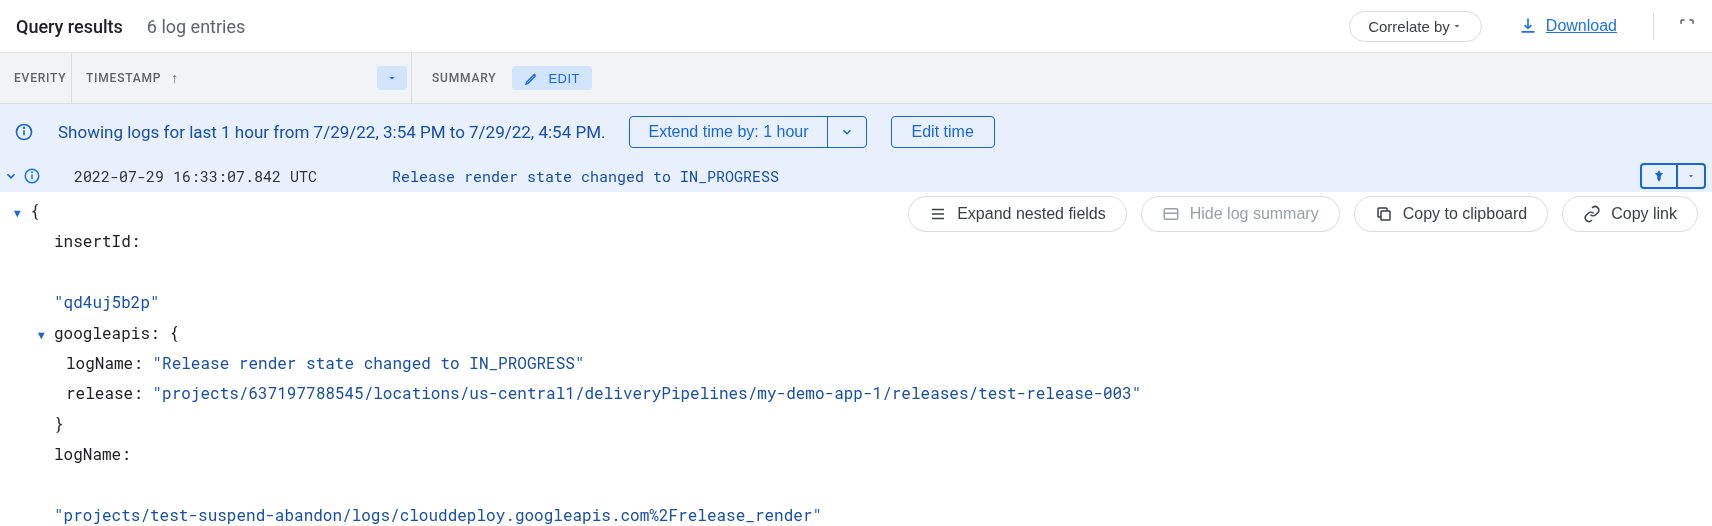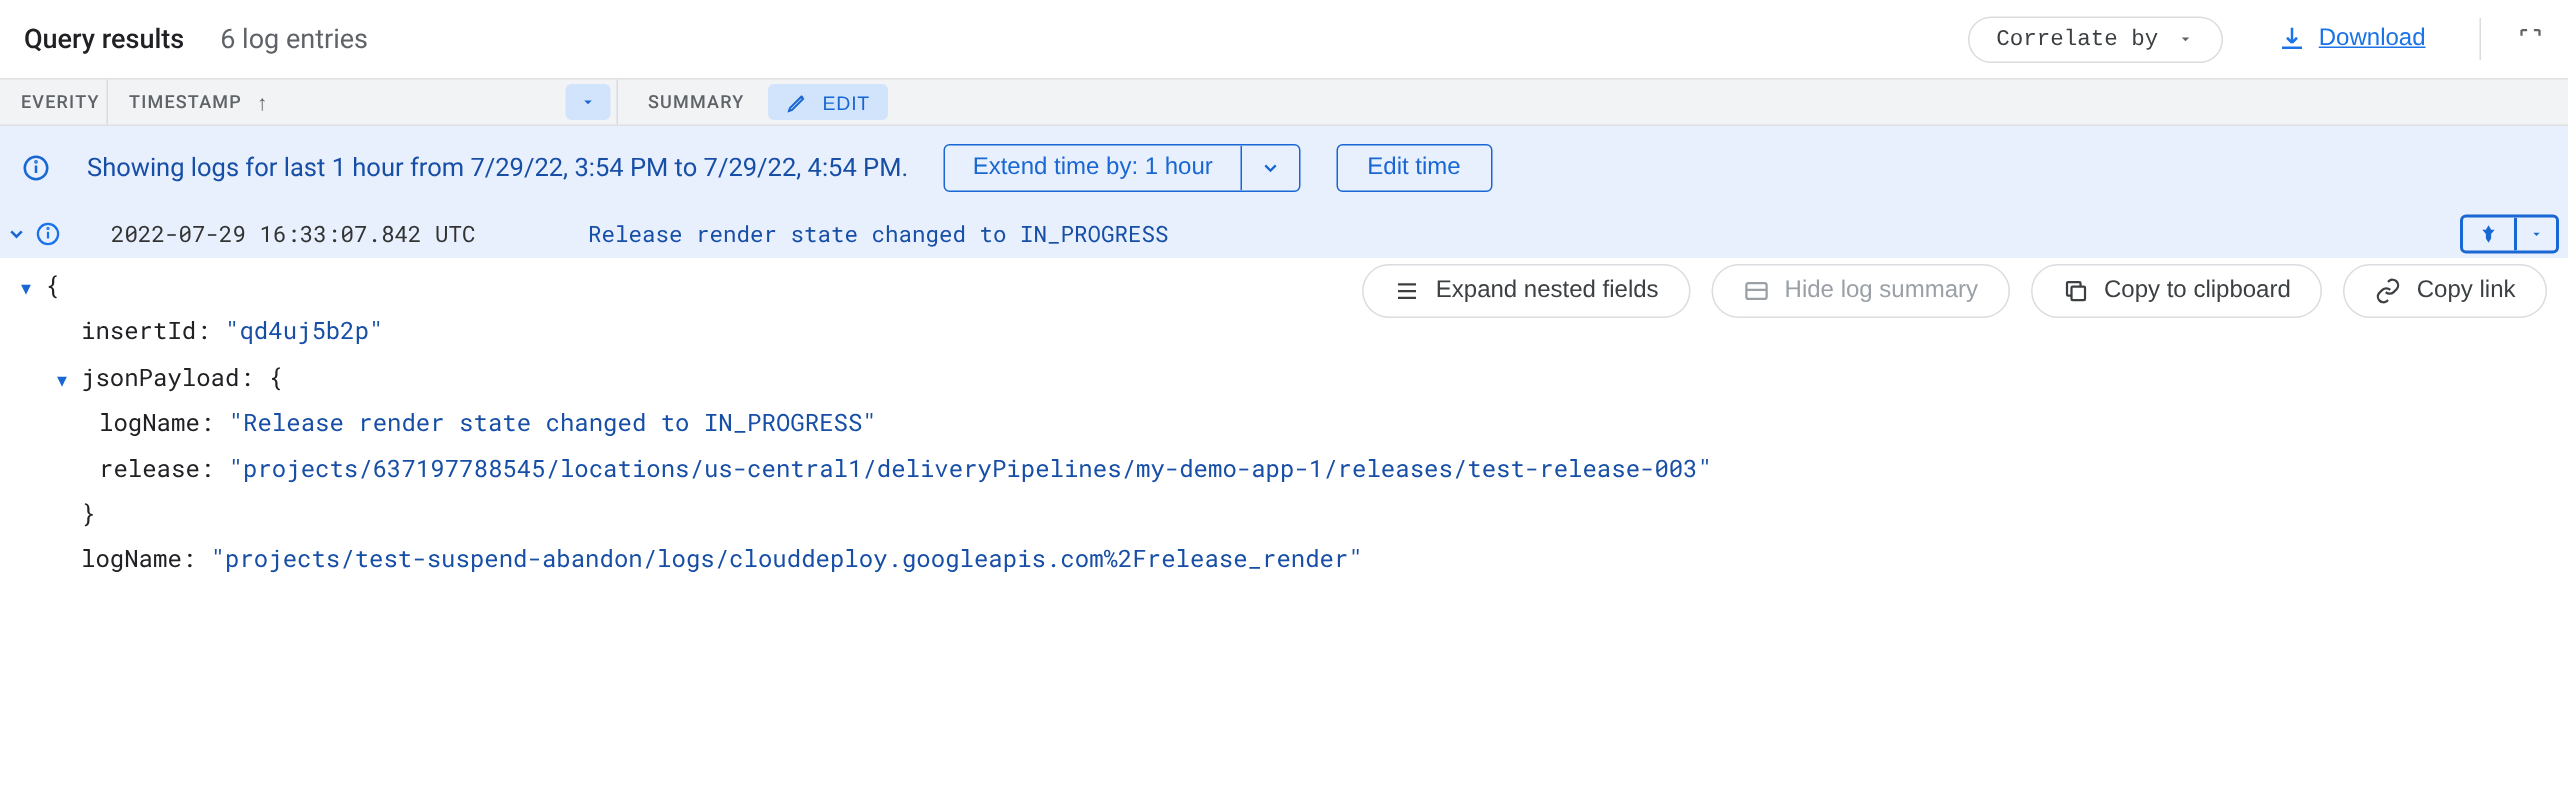--- a/index.html
+++ b/index.html
@@ -3,26 +3,26 @@
   <meta charset="utf-8">
   <style>
     * { box-sizing: border-box; margin: 0; padding: 0; }
     body { font-family: 'Google Sans', Roboto, Arial, sans-serif; font-size: 14px; color: #202124; background: #fff; }
     .mono { font-family: 'Roboto Mono', Menlo, Consolas, monospace; }
     
     .header-bar { display: flex; align-items: center; padding: 10px 16px; gap: 24px; }
     .header-title { font-size: 18px; font-weight: 500; color: #202124; }
     .header-sub { font-size: 18px; color: #5f6368; }
     .header-spacer { flex: 1; }
-    .correlate-btn { display: inline-flex; align-items: center; gap: 12px; border: 1px solid #dadce0; border-radius: 20px; padding: 6px 18px; font-size: 15px; color: #3c4043; background: #fff; cursor: pointer; font-family: Liberation Mono, monospace; }
+    .correlate-btn { display: inline-flex; align-items: center; gap: 1px; border: 1px solid #dadce0; border-radius: 20px; padding: 6px 18px; font-size: 15px; color: #3c4043; background: #fff; cursor: pointer; }
     .download-btn { display: inline-flex; align-items: center; gap: 8px; color: #1a73e8; font-size: 16px; font-weight: 500; background: none; border: none; cursor: pointer; padding: 6px 12px; text-decoration: underline; }
     .vr { width: 1px; height: 28px; background: #dadce0; }
     .corner-icon { width: 18px; height: 18px; color: #5f6368; cursor: pointer; }
     
-    .col-header { display: flex; align-items: flex-end; background: #f1f3f4; border-top: 1px solid #e0e0e0; border-bottom: 1px solid #e0e0e0; height: 32px; padding-left: 0; }
+    .col-header { display: flex; align-items: flex-end; background: #f1f3f4; border-top: 1px solid #e0e0e0; border-bottom: 1px solid #e0e0e0; height: 52px; padding-left: 0; }
     .col-cell { font-size: 12px; font-weight: 500; letter-spacing: 0.8px; color: #5f6368; padding: 0 14px; }
     .col-severity { width: 72px; border-right: 1px solid #dadce0; text-align: left; height: 100%; display: flex; align-items: center; overflow: hidden; }
     .col-timestamp { width: 340px; border-right: 1px solid #dadce0; display: flex; align-items: center; gap: 10px; height: 100%; position: relative; }
     .sort-arrow { font-size: 14px; color: #5f6368; }
     .ts-dropdown { position: absolute; right: 4px; width: 30px; height: 24px; background: #d2e3fc; border-radius: 4px; display: flex; align-items: center; justify-content: center; color: #1967d2; cursor: pointer; }
     .col-summary { display: flex; align-items: center; gap: 16px; padding-left: 20px; height: 100%; }
     .edit-btn { display: inline-flex; align-items: center; gap: 8px; background: #d2e3fc; color: #1967d2; border: none; border-radius: 4px; padding: 4px 12px; font-size: 13px; font-weight: 500; cursor: pointer; letter-spacing: 0.5px; }
     
     .info-banner { display: flex; align-items: center; background: #e8f0fe; padding: 12px 14px; gap: 24px; }
     .info-icon { width: 20px; height: 20px; color: #1967d2; flex-shrink: 0; }
@@ -42,21 +42,21 @@
     .pin-dd { background: transparent; border: none; border-left: 2px solid #1967d2; color: #1967d2; padding: 4px 8px; cursor: pointer; display: flex; align-items: center; }
     
     .detail-area { padding: 4px 0 0 0; position: relative; }
     .detail-toolbar { position: absolute; right: 14px; top: 4px; display: flex; gap: 14px; }
     .pill-btn { display: inline-flex; align-items: center; gap: 10px; border: 1px solid #dadce0; border-radius: 20px; padding: 8px 20px; font-size: 16px; color: #3c4043; background: #fff; cursor: pointer; }
     .pill-btn.disabled { color: #9aa0a6; cursor: default; }
     
     .json-tree { padding-left: 14px; line-height: 1.9; font-size: 16px; }
     .json-line { display: flex; align-items: baseline; }
     .caret { width: 16px; color: #1967d2; cursor: pointer; font-size: 11px; }
-    .indent-1 { padding-left: 40px; }
+    .indent-1 { padding-left: 40px; flex-direction: column; }
     .indent-2 { padding-left: 52px; }
     .key { color: #202124; }
     .str-val { color: #174ea6; }
     .brace { color: #202124; }
   </style>
 </head>
 <body>
 
 <div class="header-bar">
   <span class="header-title">Query results</span>
@@ -188,21 +188,21 @@
     <div class="json-line">
       <span class="caret">▼</span>
       <span class="brace">{</span>
     </div>
     <div class="json-line indent-1">
       <span class="key">insertId:</span>&nbsp;
       <span class="str-val">"qd4uj5b2p"</span>
     </div>
     <div class="json-line" style="padding-left:24px">
       <span class="caret">▼</span>
-      <span class="key">jsonPayload:</span>&nbsp;
+      <span class="key">googleapis:</span>&nbsp;
       <span class="brace">{</span>
     </div>
     <div class="json-line indent-2">
       <span class="key">logName:</span>&nbsp;
       <span class="str-val">"Release render state changed to IN_PROGRESS"</span>
     </div>
     <div class="json-line indent-2">
       <span class="key">release:</span>&nbsp;
       <span class="str-val">"projects/637197788545/locations/us-central1/deliveryPipelines/my-demo-app-1/releases/test-release-003"</span>
     </div>

